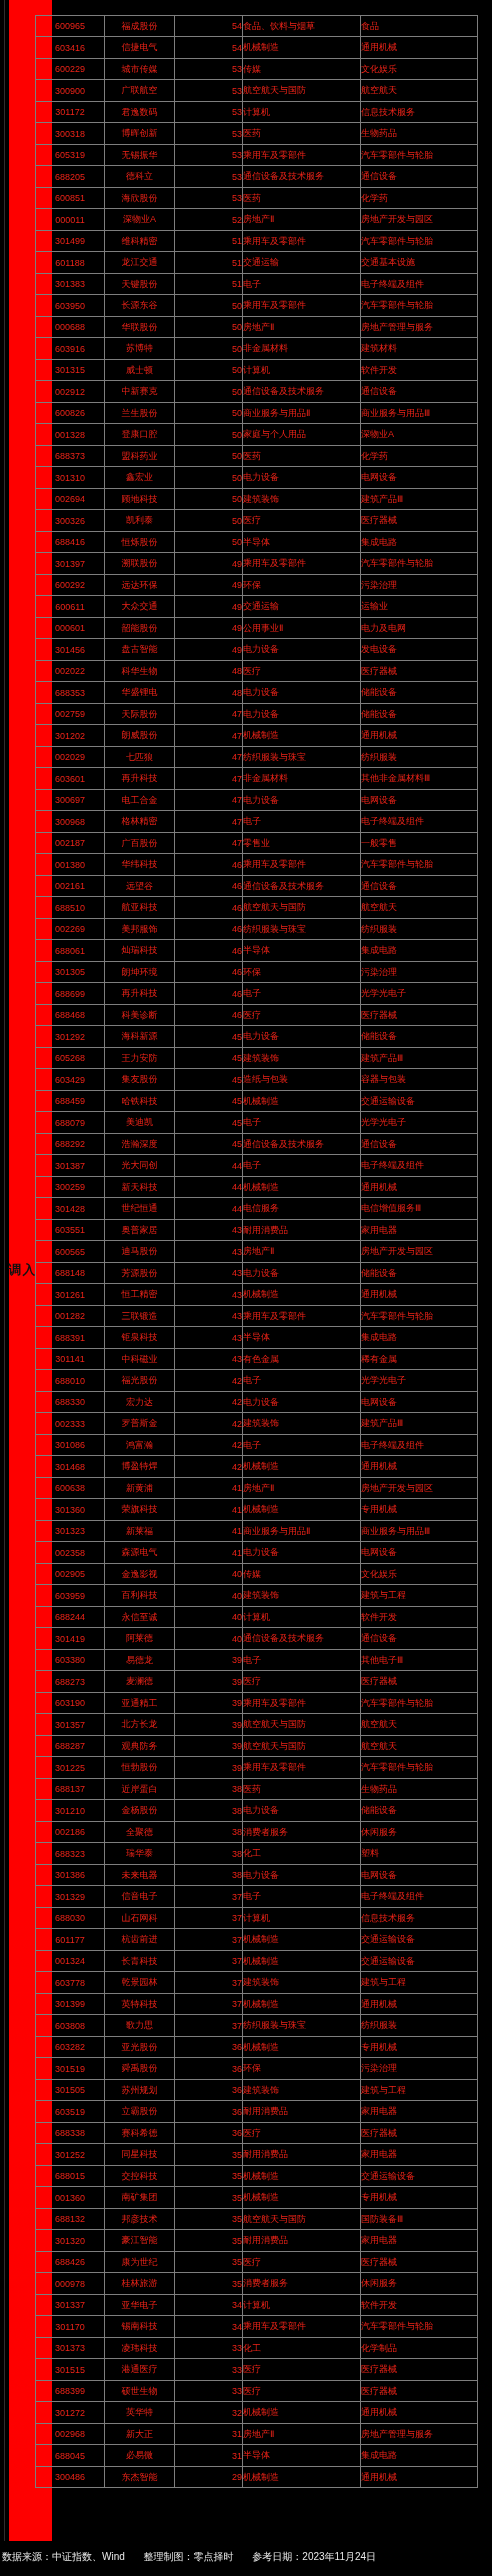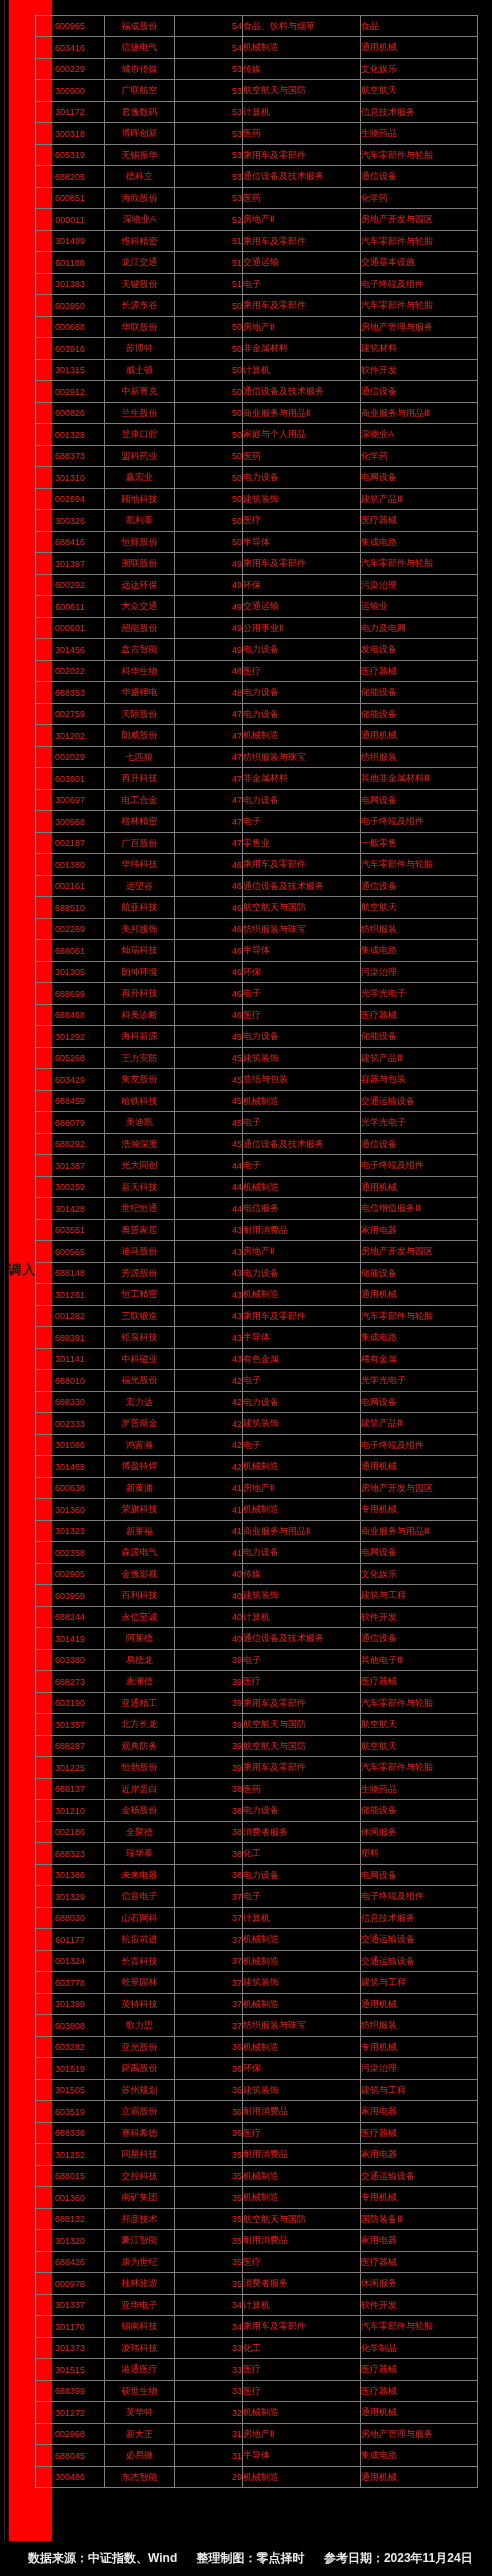--- a/index.html
+++ b/index.html
@@ -44,22 +44,22 @@
     vertical-align:middle;
   }
   td.c0 { width:68px; text-align:center; }
   td.c1 { width:69px; text-align:center; }
   td.c2 { width:67px; text-align:right; padding-right:8px; }
   td.c3 { width:117px; text-align:left; padding-left:3.7px; }
   td.c4 { width:116px; text-align:left; padding-left:3.7px; }
 
   
   .footer {
-    position:absolute; left:28px; top:2550px;
-    color:#eaeaea; font-size:12px; white-space:nowrap;font-weight:bold;
+    position:absolute; left:2px; top:2550px;
+    color:#eaeaea; font-size:10px; white-space:nowrap;
   }
   .footer span { margin-right:16px; }
 </style>
 </head>
 <body>
 
 <div class="page">
 
   <div class="gutter-line"></div>
 

